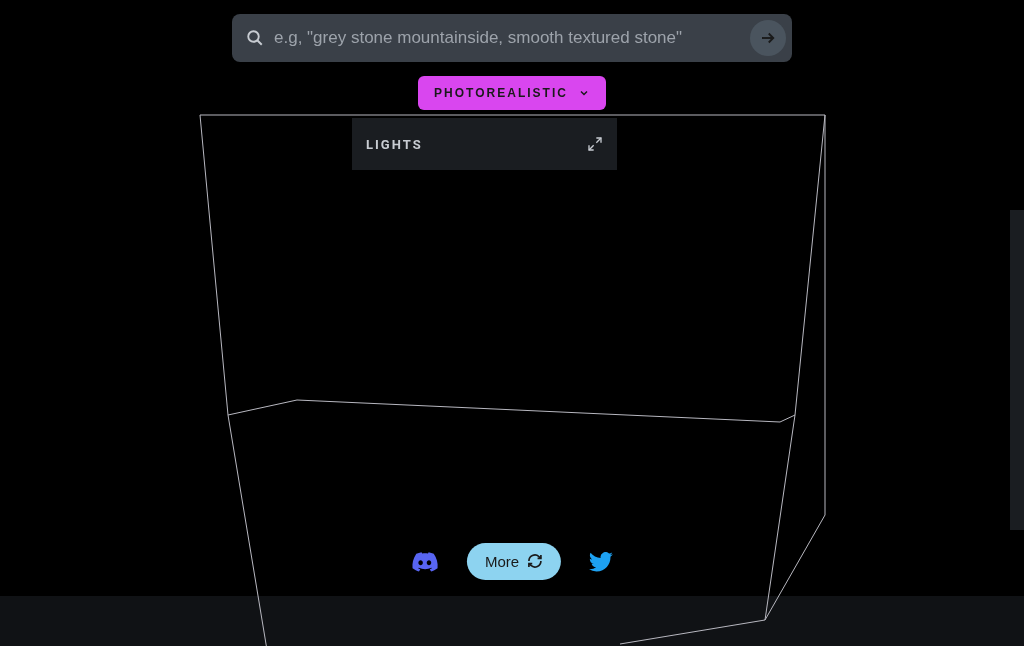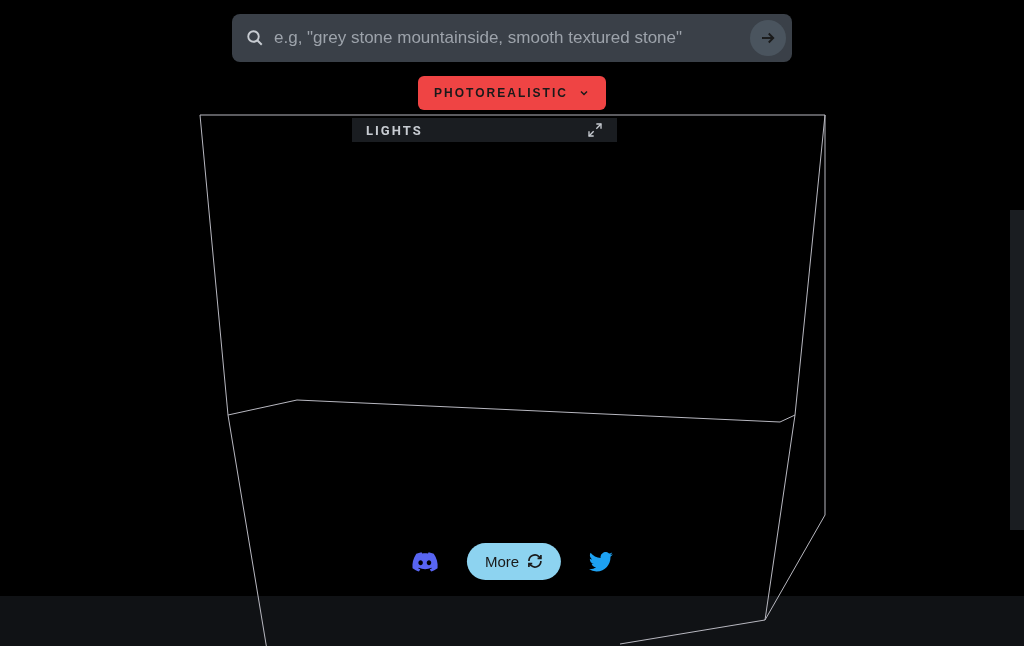--- a/index.html
+++ b/index.html
@@ -68,40 +68,40 @@
       background: #4a545e;
       border: none;
       display: flex;
       align-items: center;
       justify-content: center;
       cursor: pointer;
       flex-shrink: 0;
     }
     
     .style-dropdown {
-      background: #ef4444;
+      background: #d946ef;
       color: #1a1a1a;
       border: none;
       border-radius: 6px;
       padding: 10px 16px;
       font-size: 12px;
       font-weight: 700;
       letter-spacing: 2px;
       cursor: pointer;
       display: flex;
       align-items: center;
       gap: 10px;
     }
     
     .lights-panel {
       position: absolute;
       top: 118px;
       left: 352px;
       width: 265px;
-      height: 24px;
+      height: 52px;
       background: #1a1d21;
       display: flex;
       align-items: center;
       justify-content: space-between;
       padding: 0 14px;
       z-index: 9;
       gap: 48px;
     }
     
     .lights-label {

